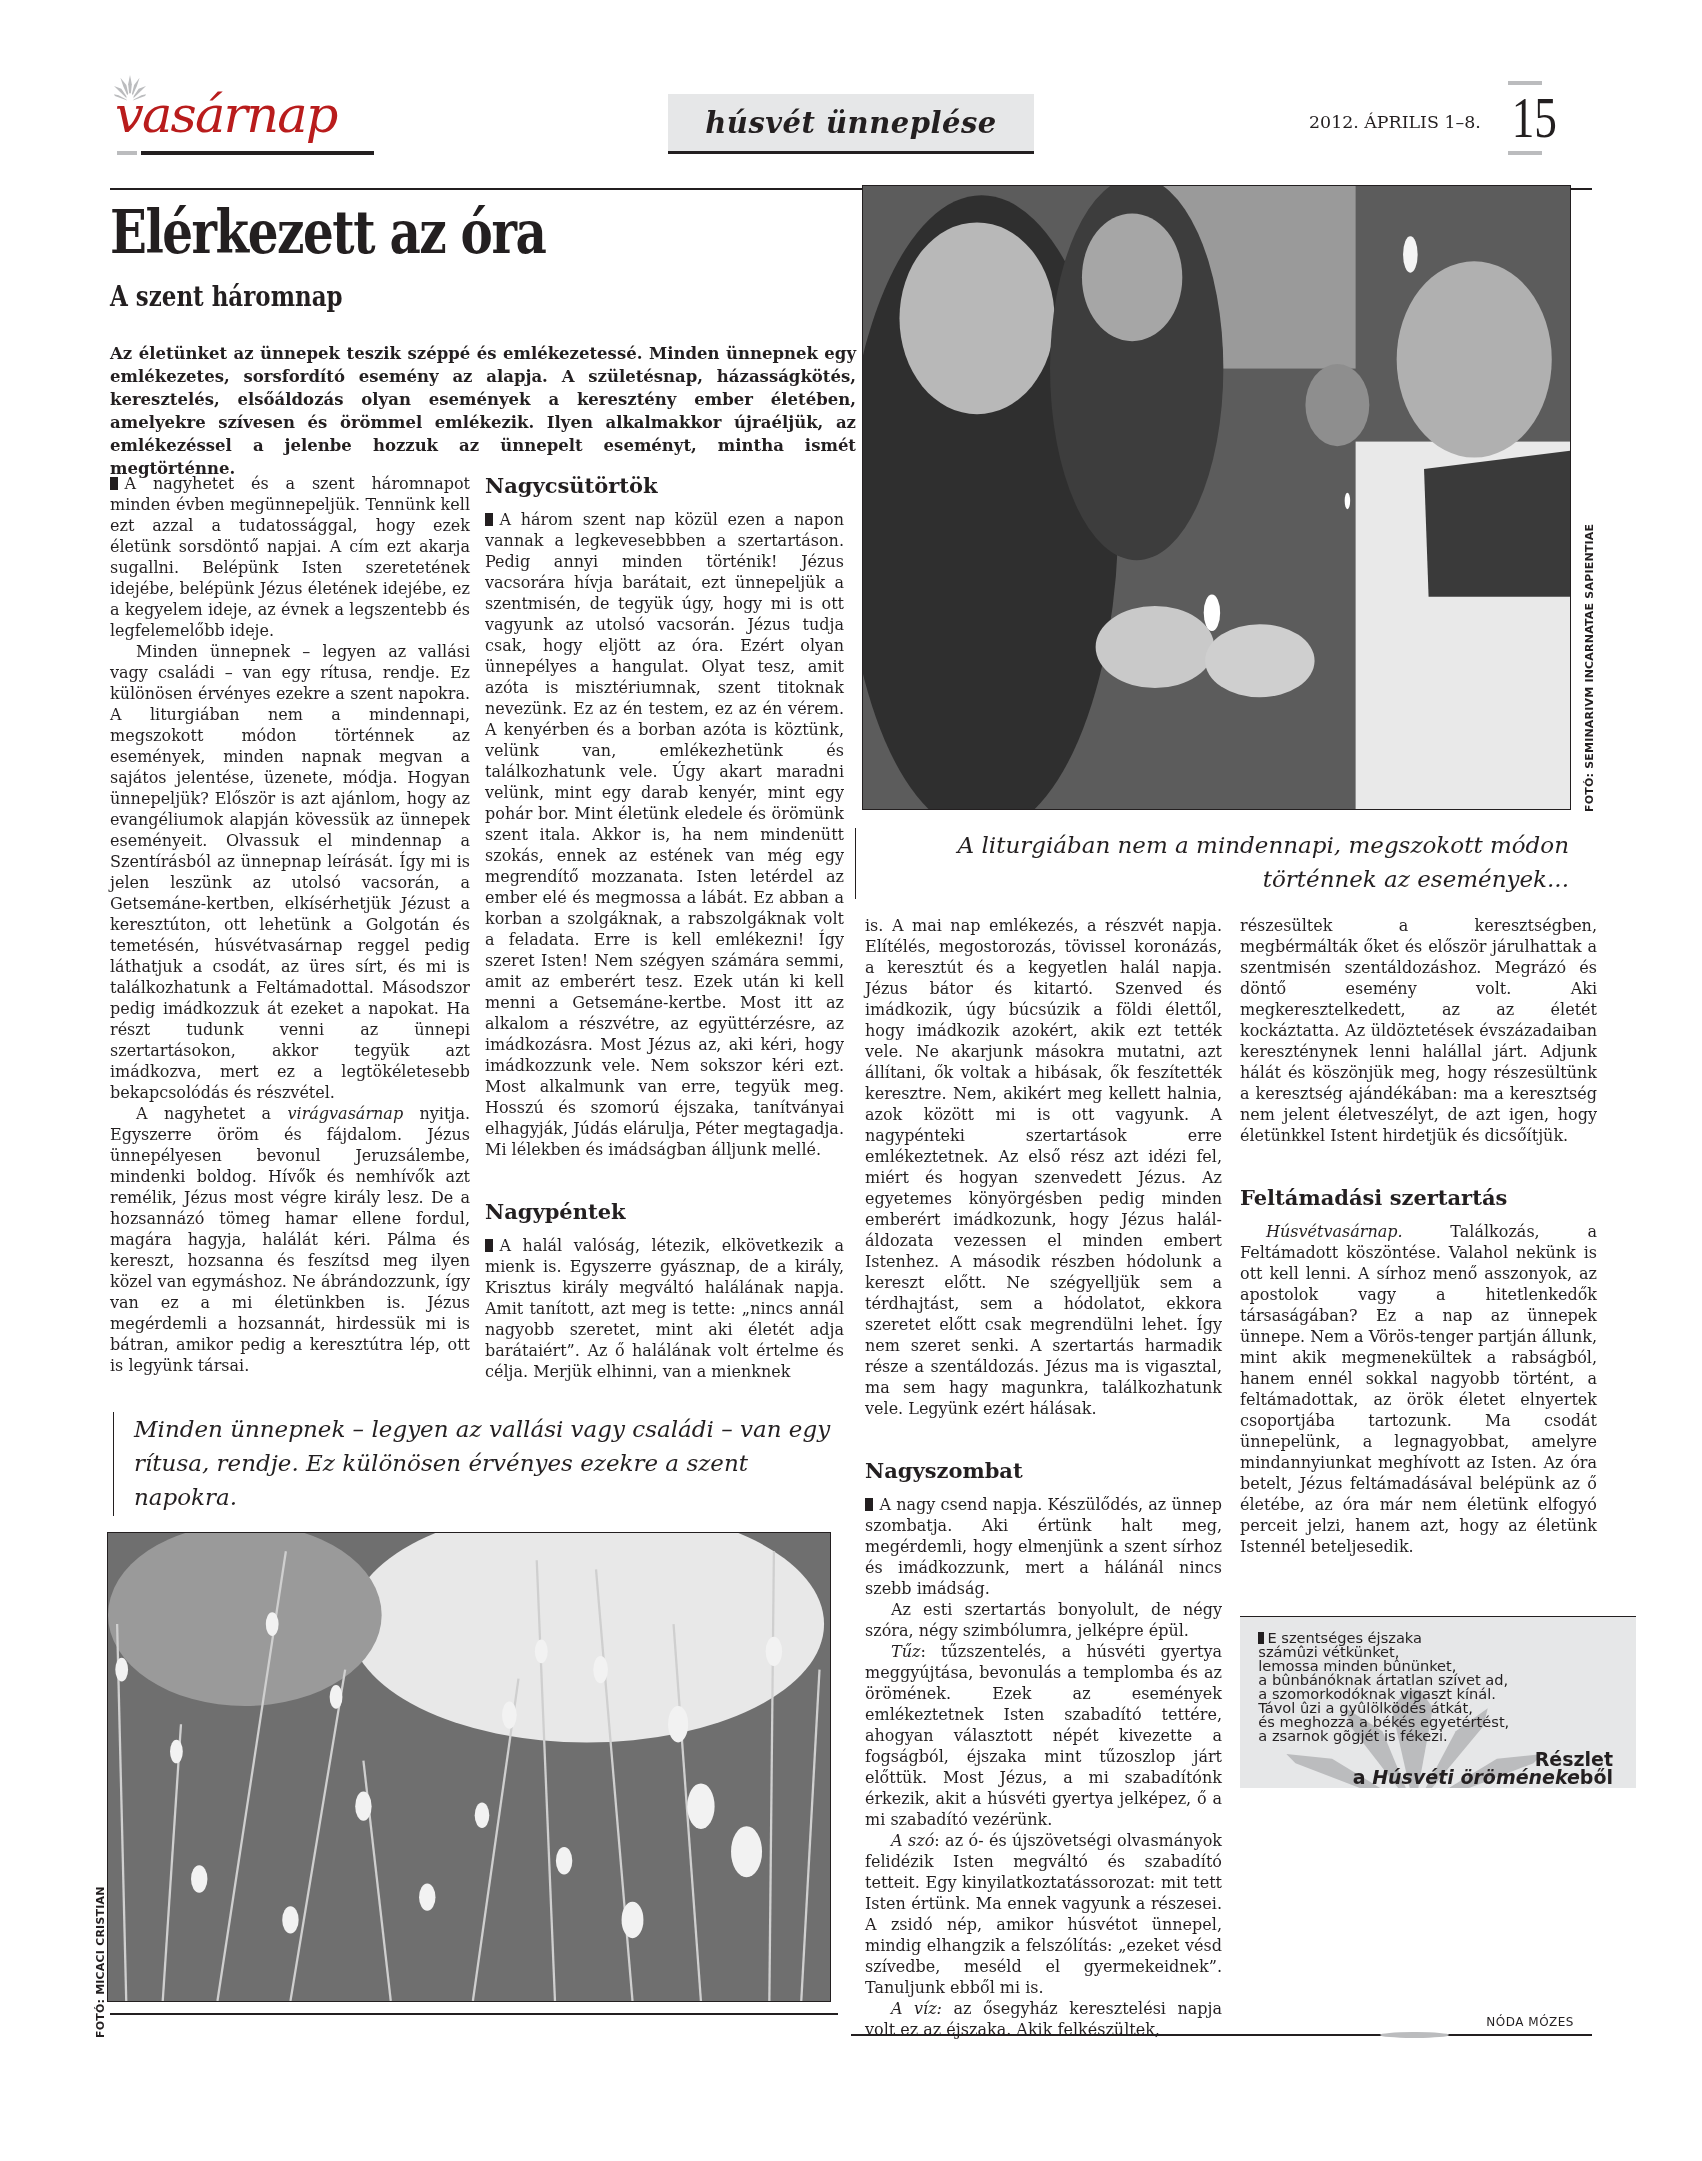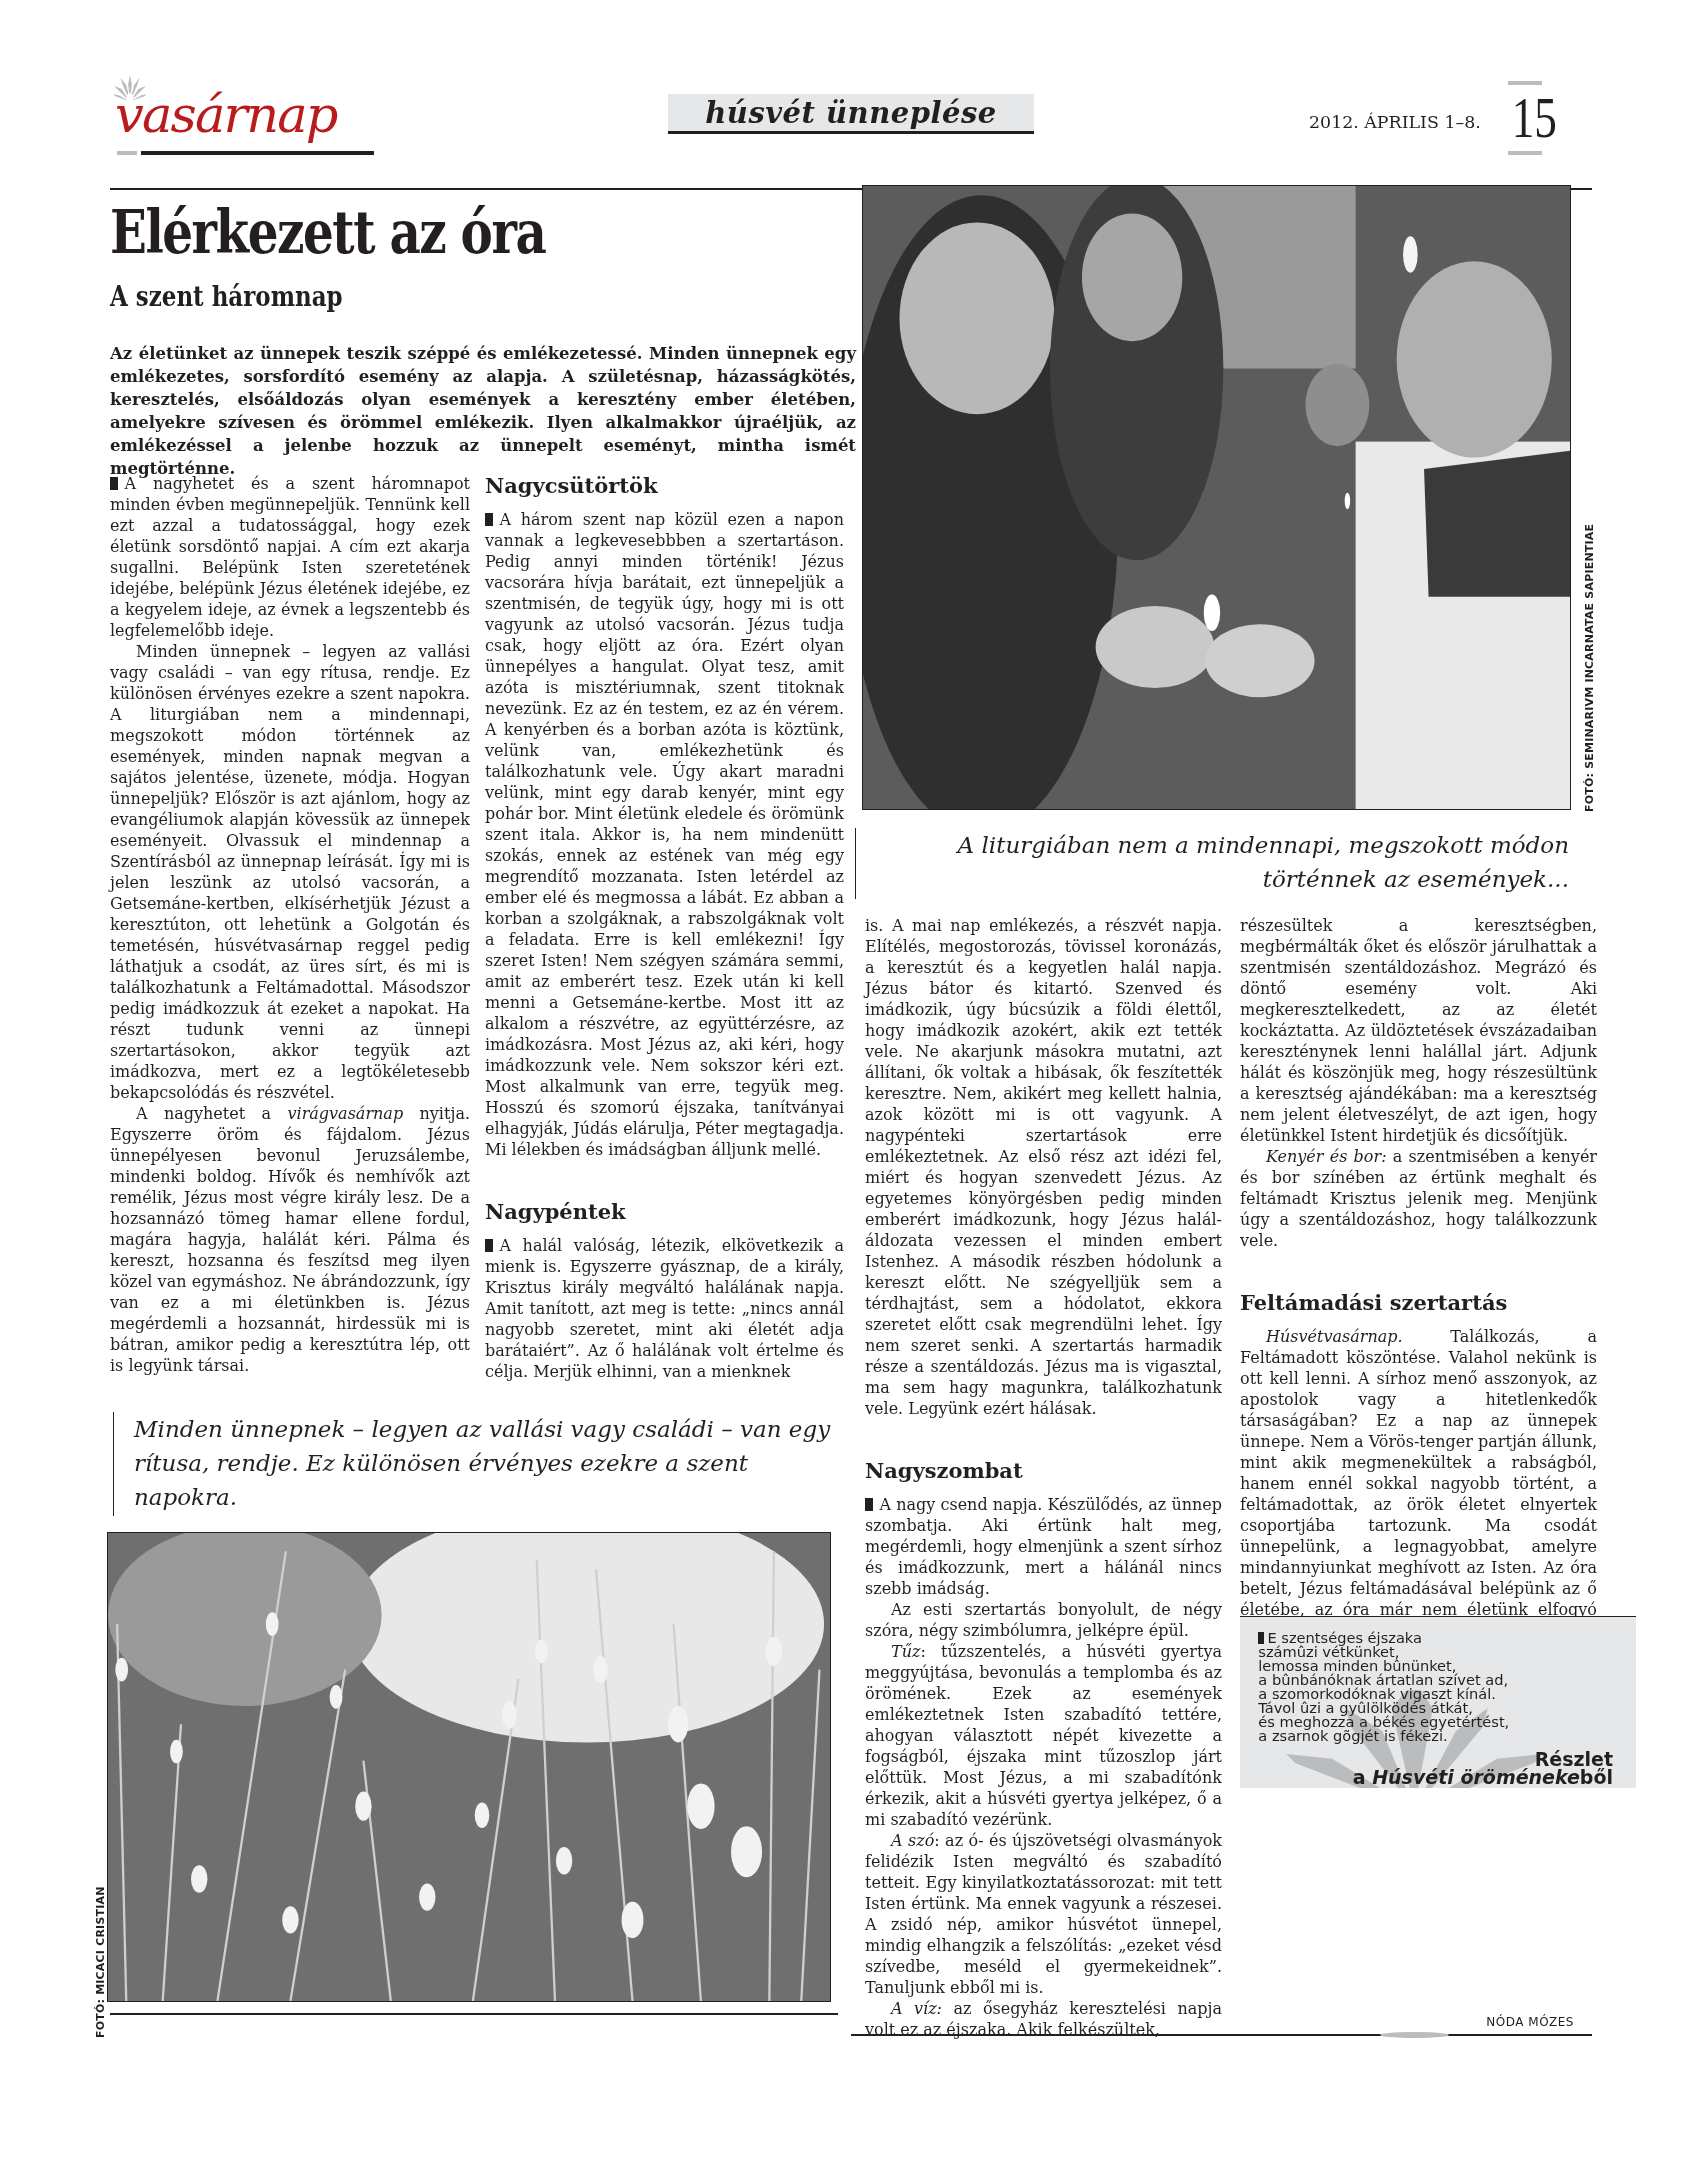--- a/index.html
+++ b/index.html
@@ -8,21 +8,21 @@
   .abs { position: absolute; }
 
   
   .logo { left: 110px; top: 80px; width: 265px; height: 73px; }
   .logo-text { position: absolute; left: 5px; top: 0; font-family: "DejaVu Serif", serif; font-style: italic;
                font-size: 51px; letter-spacing: -1.8px; color: #b91c1c; line-height: 69px; }
   .logo-sun { position: absolute; left: 3.7px; top: -5.5px; width: 32px; height: 27.5px; }
   .logo-bar-grey { position: absolute; left: 6.9px; top: 71px; width: 20.6px; height: 3.7px; background: #bbbcbe; }
   .logo-bar-dark { position: absolute; left: 31px; top: 71px; width: 233px; height: 3.7px; background: #231f20; }
 
-  .section-tag { left: 668px; top: 94px; width: 366px; height: 40px; background: #e6e7e8; border-bottom: 3.7px solid #231f20;
+  .section-tag { left: 668px; top: 94px; width: 366px; height: 60px; background: #e6e7e8; border-bottom: 3.7px solid #231f20;
                  box-sizing: border-box; display: flex; align-items: center; justify-content: center; }
   .section-tag span { font-family: "DejaVu Serif", serif; font-style: italic; font-weight: bold; font-size: 29px; letter-spacing: 0.5px; }
 
   .issue-date { left: 1309px; top: 112px; width: 183px; font-family: "DejaVu Serif", serif; font-size: 17.4px; letter-spacing: 0px; }
   .page-num-wrap { left: 1508px; top: 81px; width: 34px; height: 73px; }
   .page-num-bar { position:absolute; left:0; width:34px; height:3.7px; background:#bbbcbe; }
   .page-num { position:absolute; left:0; top:4.6px; width:34px; font-family:"Liberation Serif", serif; font-size:58px; line-height:64px; text-align:center; transform: scaleX(0.78); }
 
   .rule { background: #231f20; }
 
@@ -150,21 +150,20 @@
   <h3 style="margin-top:39px">Nagyszombat</h3>
   <p class="first"><span class="sq"></span><span>A nagy csend napja. Készülődés, az ünnep szombatja. Aki értünk halt meg, megérdemli, hogy elmenjünk a szent sírhoz és imádkozzunk, mert a hálánál nincs szebb imádság.</span></p>
   <p>Az esti szertartás bonyolult, de négy szóra, négy szimbólumra, jelképre épül.</p>
   <p><em>Tűz</em><span>: tűzszentelés, a húsvéti gyertya meggyújtása, bevonulás a templomba és az örömének. Ezek az események emlékeztetnek Isten szabadító tettére, ahogyan választott népét kivezette a fogságból, éjszaka mint tűzoszlop járt előttük. Most Jézus, a mi szabadítónk érkezik, akit a húsvéti gyertya jelképez, ő a mi szabadító vezérünk.</span></p>
   <p><em>A szó</em><span>: az ó- és újszövetségi olvasmányok felidézik Isten megváltó és szabadító tetteit. Egy kinyilatkoztatássorozat: mit tett Isten értünk. Ma ennek vagyunk a részesei. A zsidó nép, amikor húsvétot ünnepel, mindig elhangzik a felszólítás: „ezeket vésd szívedbe, meséld el gyermekeidnek”. Tanuljunk ebből mi is.</span></p>
   <p><em>A víz:</em><span> az ősegyház keresztelési napja volt ez az éjszaka. Akik felkészültek,</span></p>
 </div>
 
 <div class="abs col col4">
   <p class="first">részesültek a keresztségben, megbérmálták őket és először járulhattak a szentmisén szentáldozáshoz. Megrázó és döntő esemény volt. Aki megkeresztelkedett, az az életét kockáztatta. Az üldöztetések évszázadaiban kereszténynek lenni halállal járt. Adjunk hálát és köszönjük meg, hogy részesültünk a keresztség ajándékában: ma a keresztség nem jelent életveszélyt, de azt igen, hogy életünkkel Istent hirdetjük és dicsőítjük.</p>
-  <p><em>Kenyér és bor:</em><span> a szentmisében a kenyér és bor színében az értünk meghalt és feltámadt Krisztus jelenik meg. Menjünk úgy a szentáldozáshoz, hogy találkozzunk vele.</span></p>
   <h3 style="margin-top:39px">Feltámadási szertartás</h3>
   <p><em>Húsvétvasárnap.</em><span> Találkozás, a Feltámadott köszöntése. Valahol nekünk is ott kell lenni. A sírhoz menő asszonyok, az apostolok vagy a hitetlenkedők társaságában? Ez a nap az ünnepek ünnepe. Nem a Vörös-tenger partján állunk, mint akik megmenekültek a rabságból, hanem ennél sokkal nagyobb történt, a feltámadottak, az örök életet elnyertek csoportjába tartozunk. Ma csodát ünnepelünk, a legnagyobbat, amelyre mindannyiunkat meghívott az Isten. Az óra betelt, Jézus feltámadásával belépünk az ő életébe, az óra már nem életünk elfogyó perceit jelzi, hanem azt, hogy az életünk Istennél beteljesedik.</span></p>
 </div>
 
 <div class="abs pull pull1">Minden ünnepnek – legyen az vallási vagy családi – van egy rítusa, rendje. Ez különösen érvényes ezekre a szent napokra.</div>
 
 <div class="abs photo photo2">
   <svg width="100%" height="100%" viewBox="0 0 1583 1028" preserveAspectRatio="none">
     <rect width="1583" height="1028" fill="#6f6f6f"></rect>
     <ellipse cx="1050" cy="200" rx="520" ry="260" fill="#e8e8e8"></ellipse>

